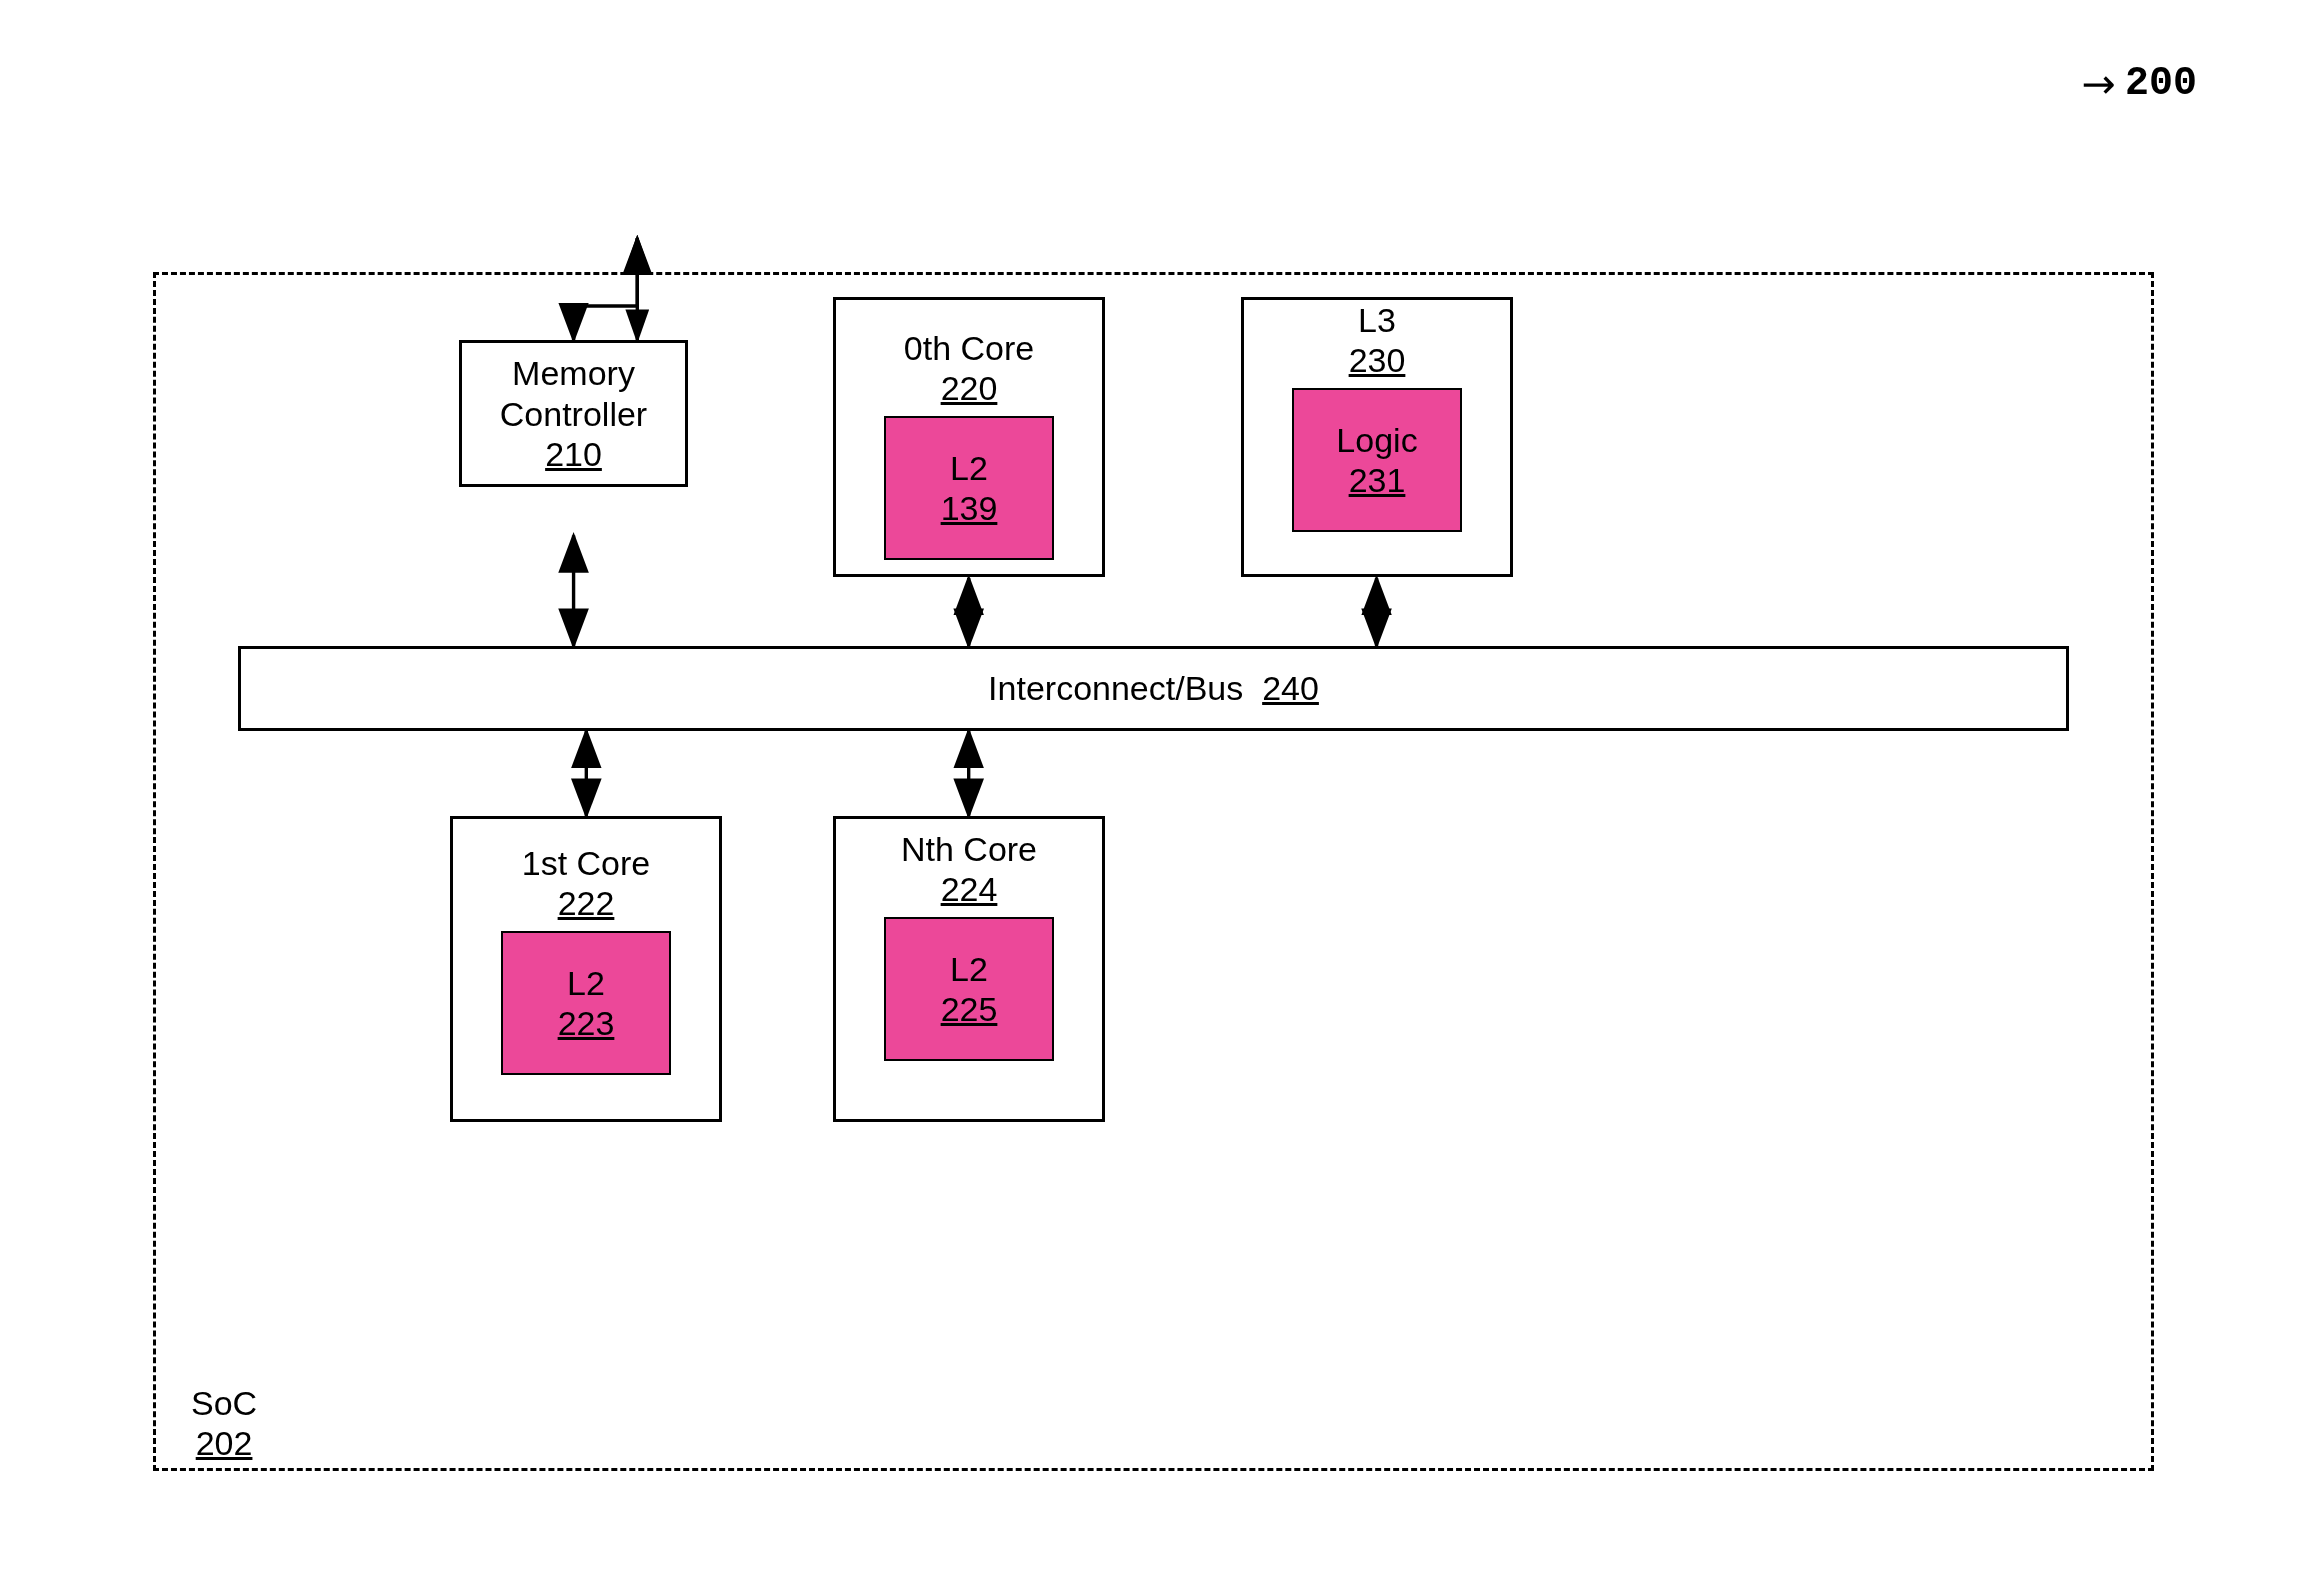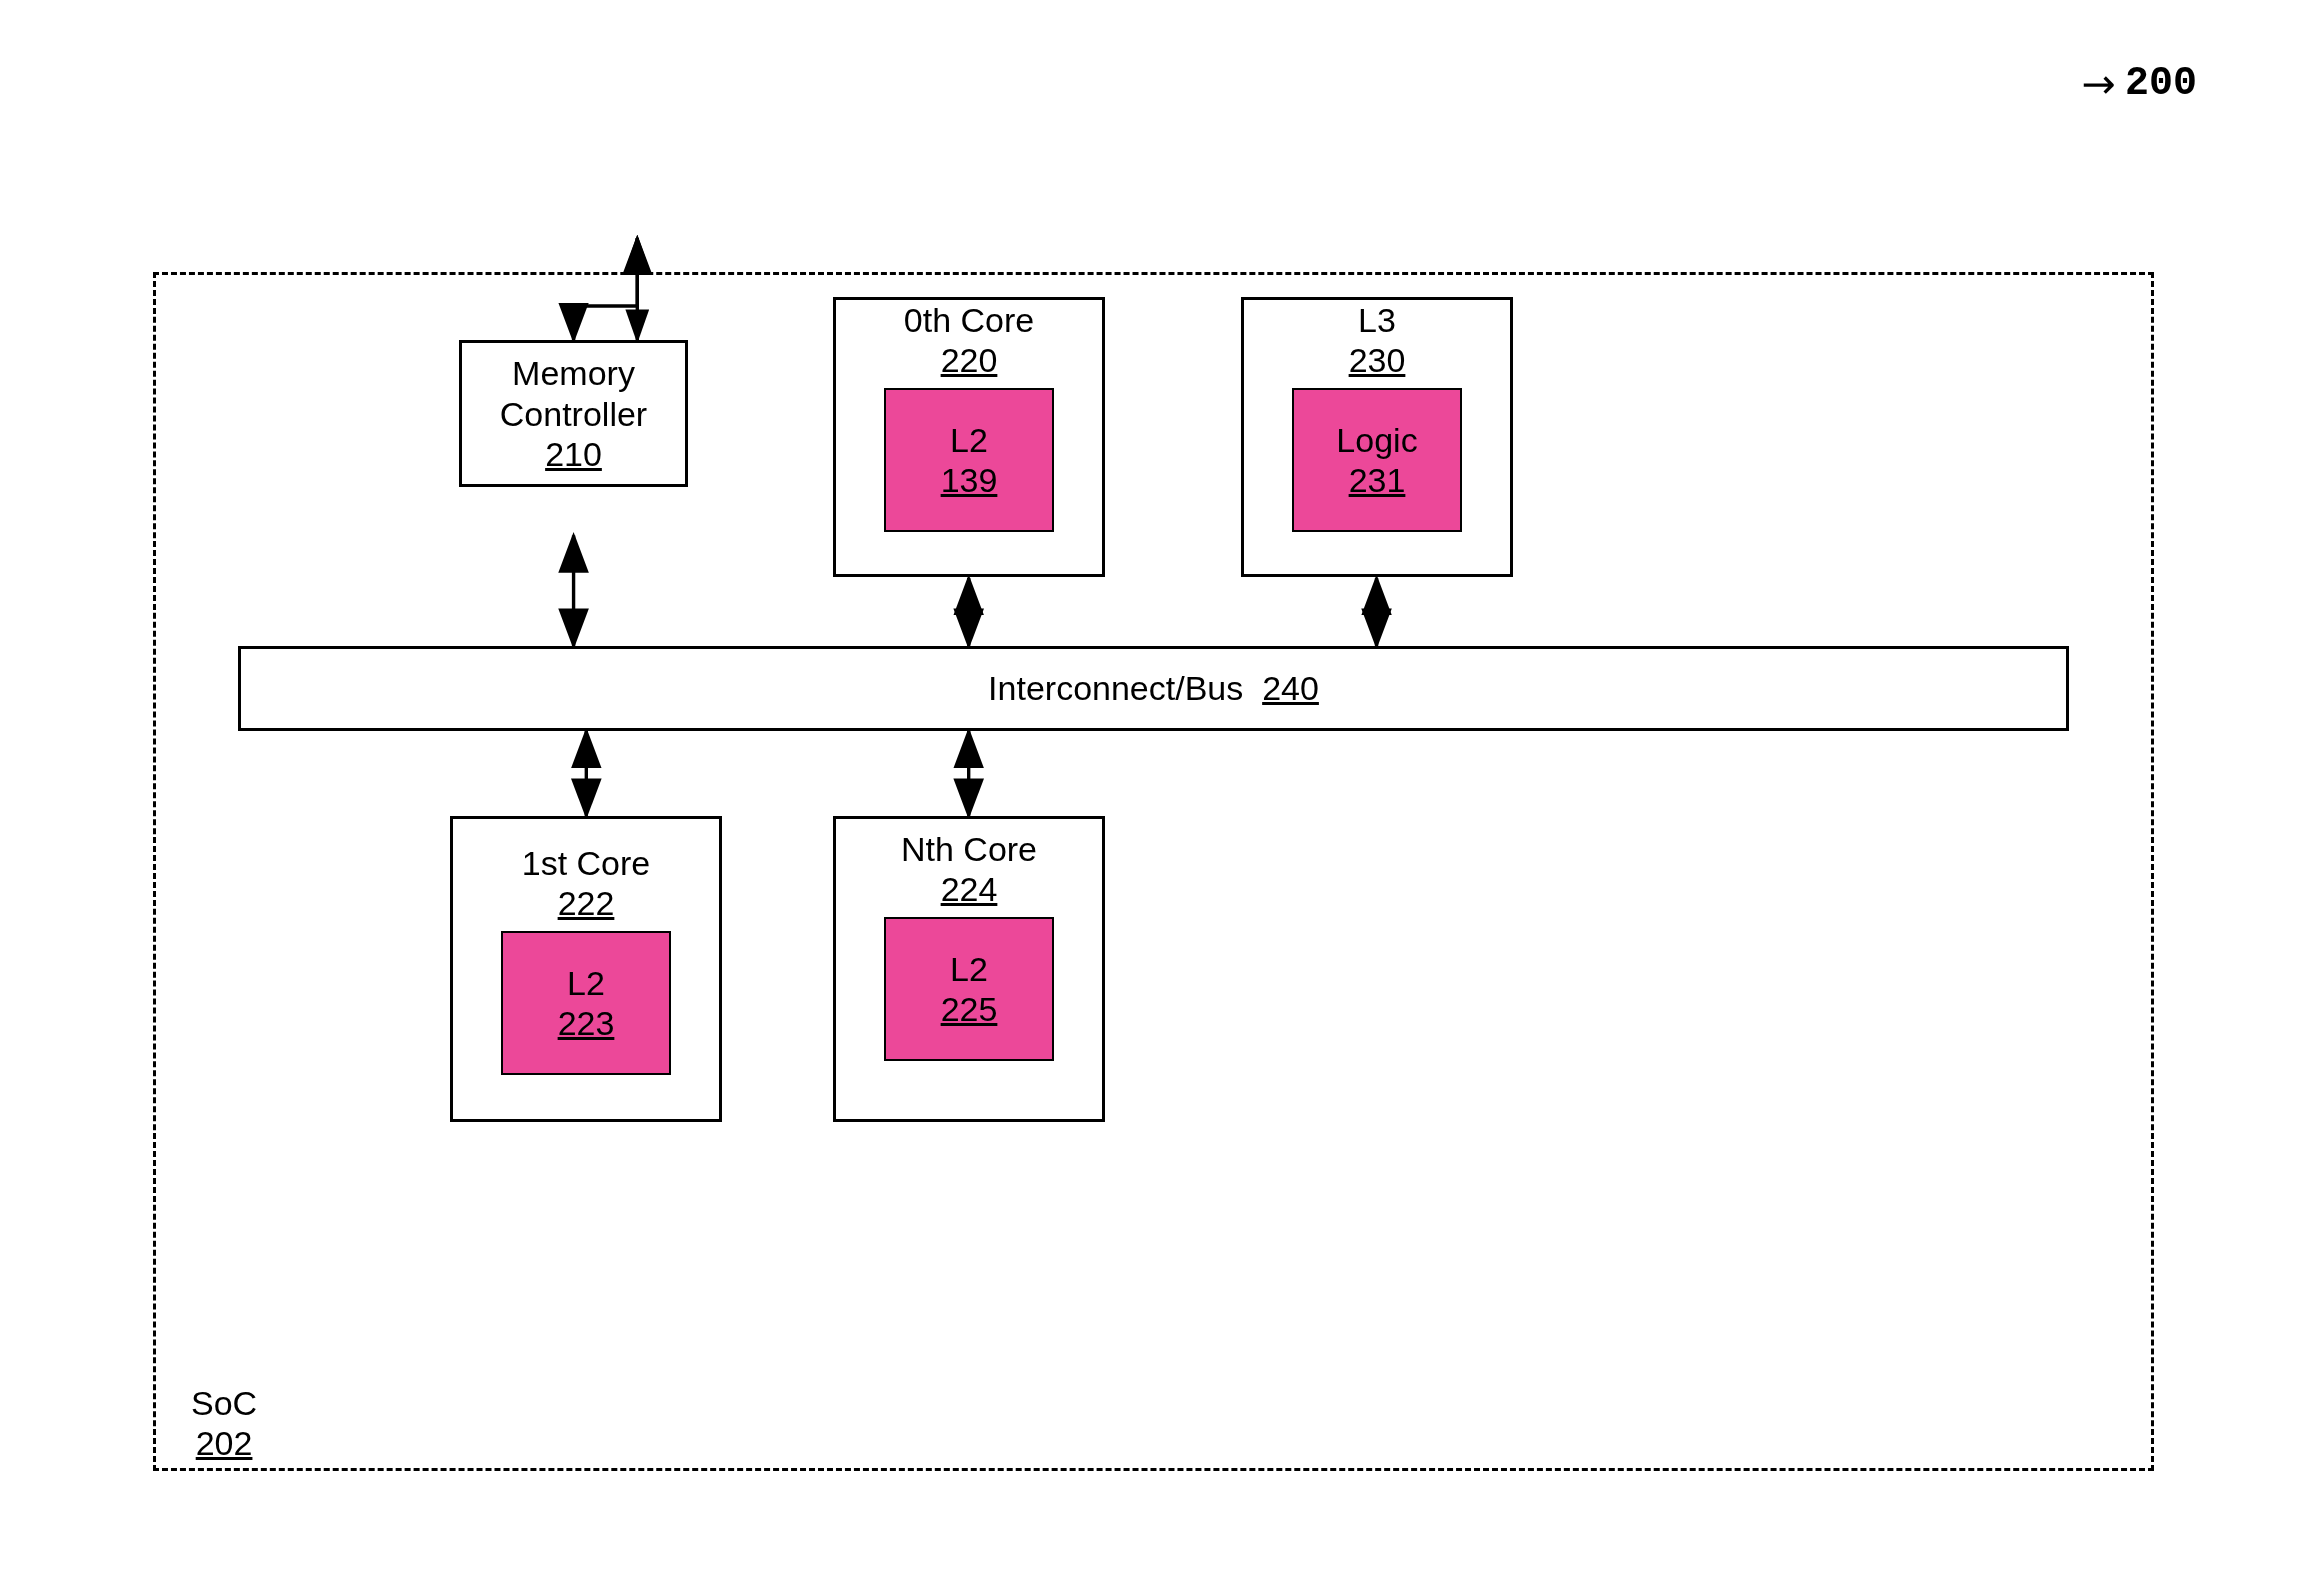--- a/index.html
+++ b/index.html
@@ -75,21 +75,21 @@
       position: absolute;
       top: 263px;
       left: 765px;
       width: 272px;
       height: 280px;
       border: 3.4px solid #000;
       display: flex;
       flex-direction: column;
       align-items: center;
       justify-content: flex-start;
-      padding-top: 0;
+      padding-top: 28px;
       background: #fff;
       z-index: 10;
     }
 
     
     .l3-box {
       position: absolute;
       top: 263px;
       left: 1173px;
       width: 272px;

